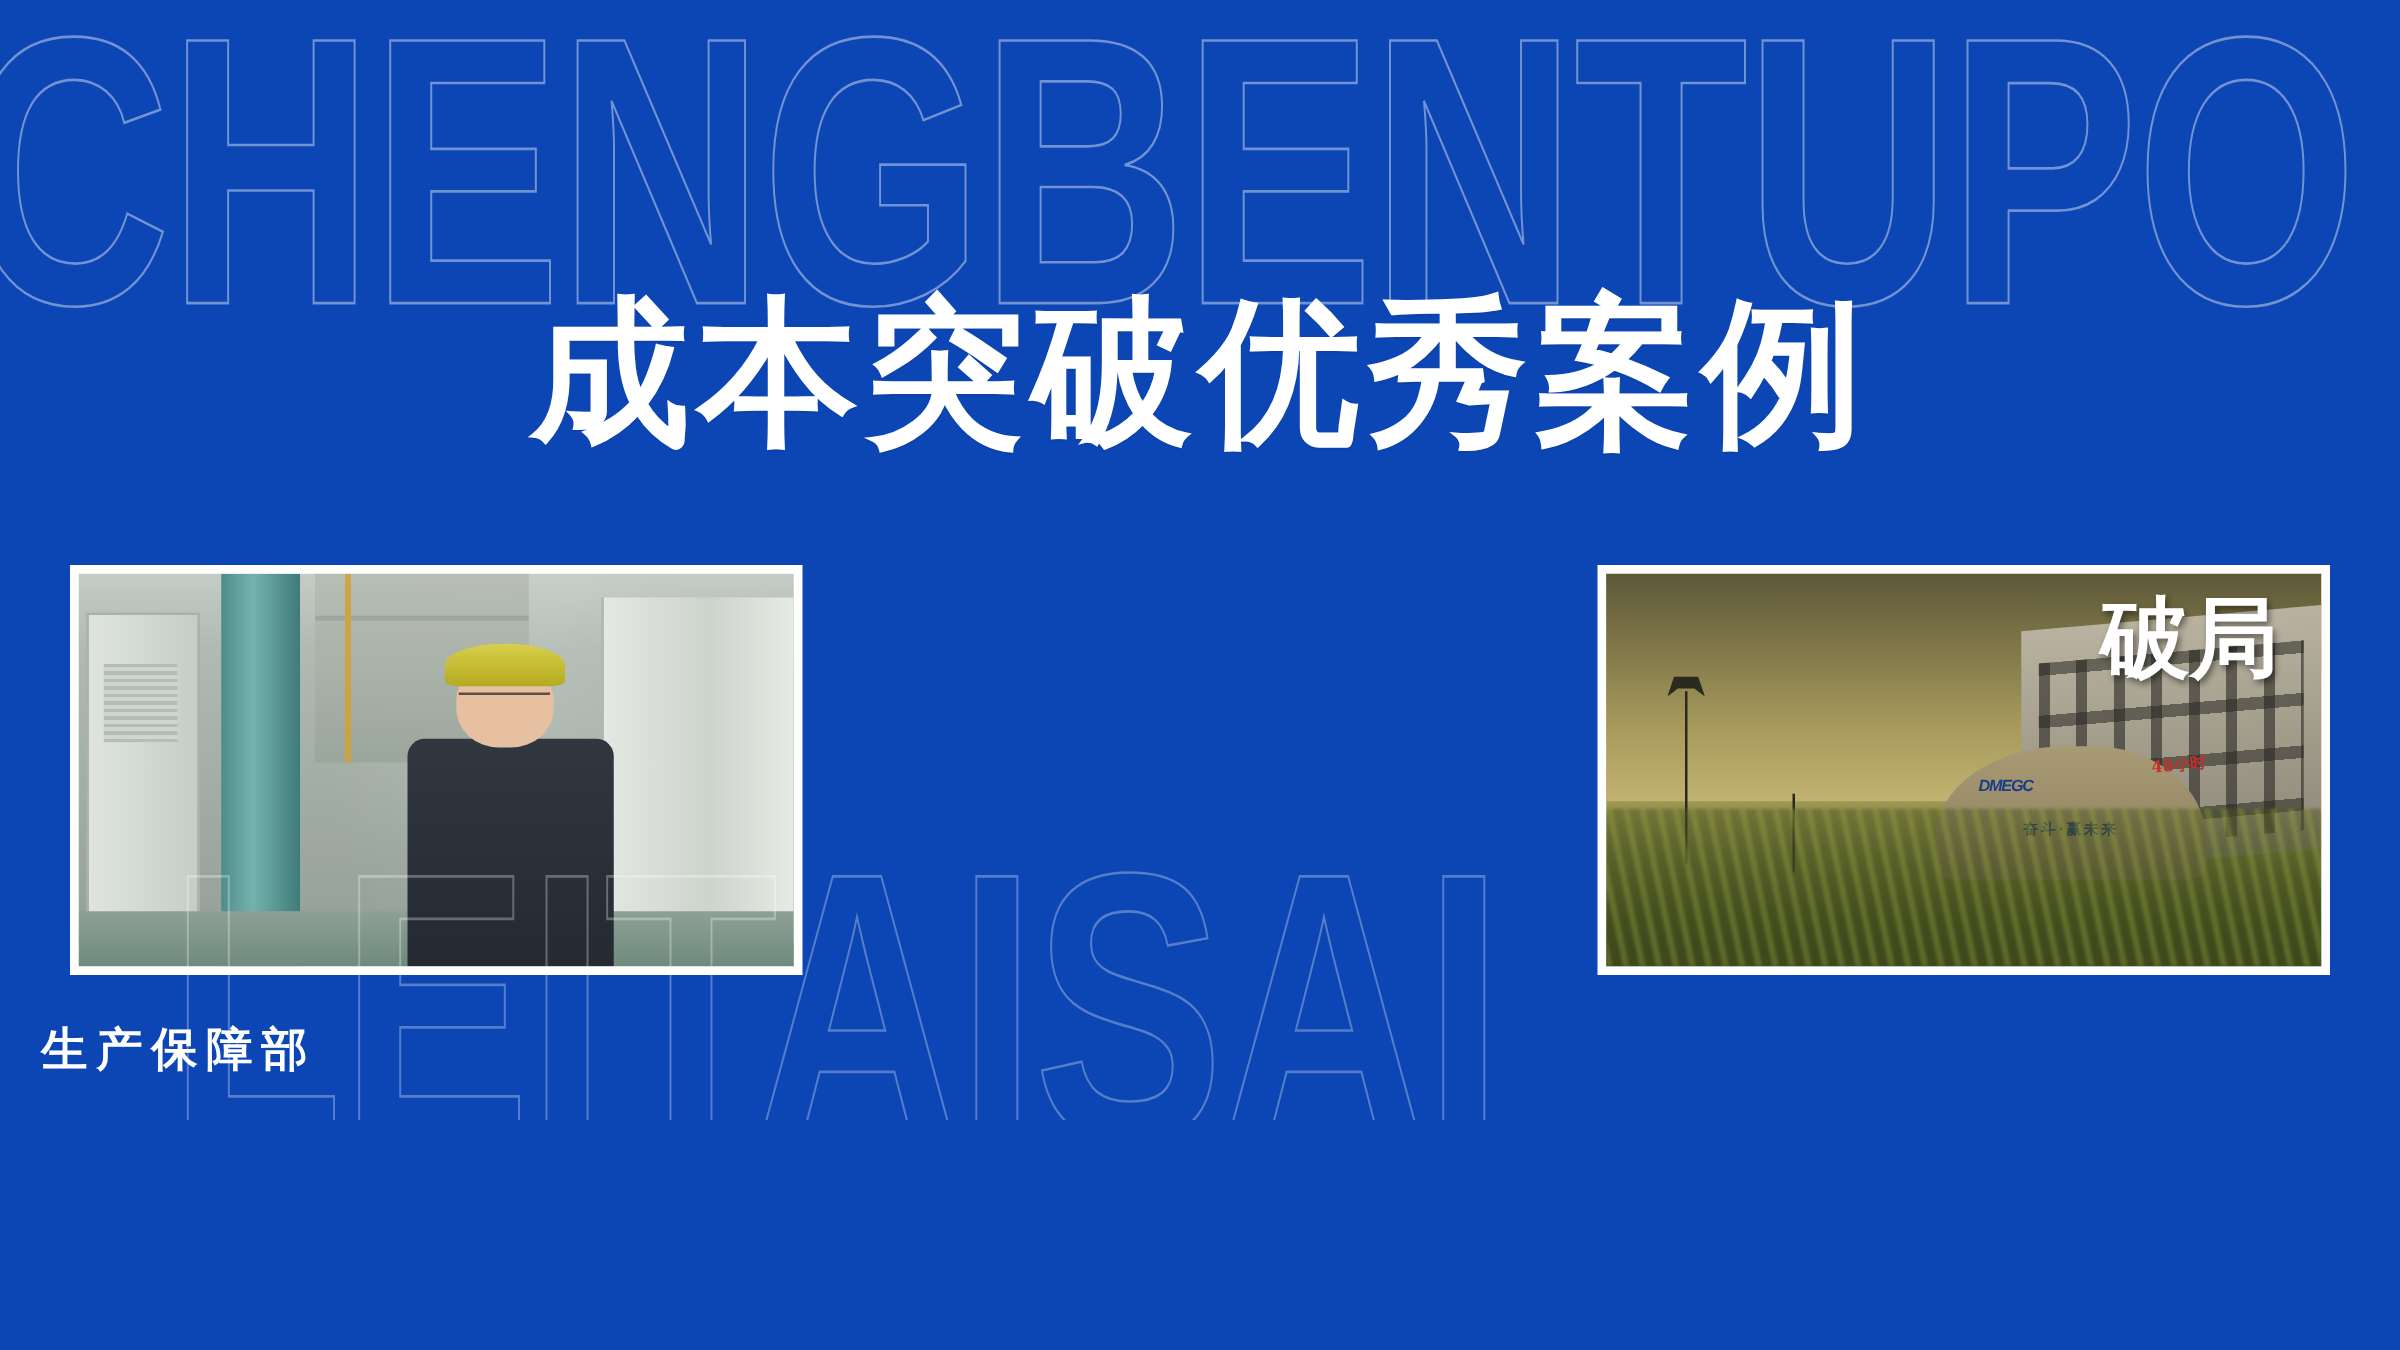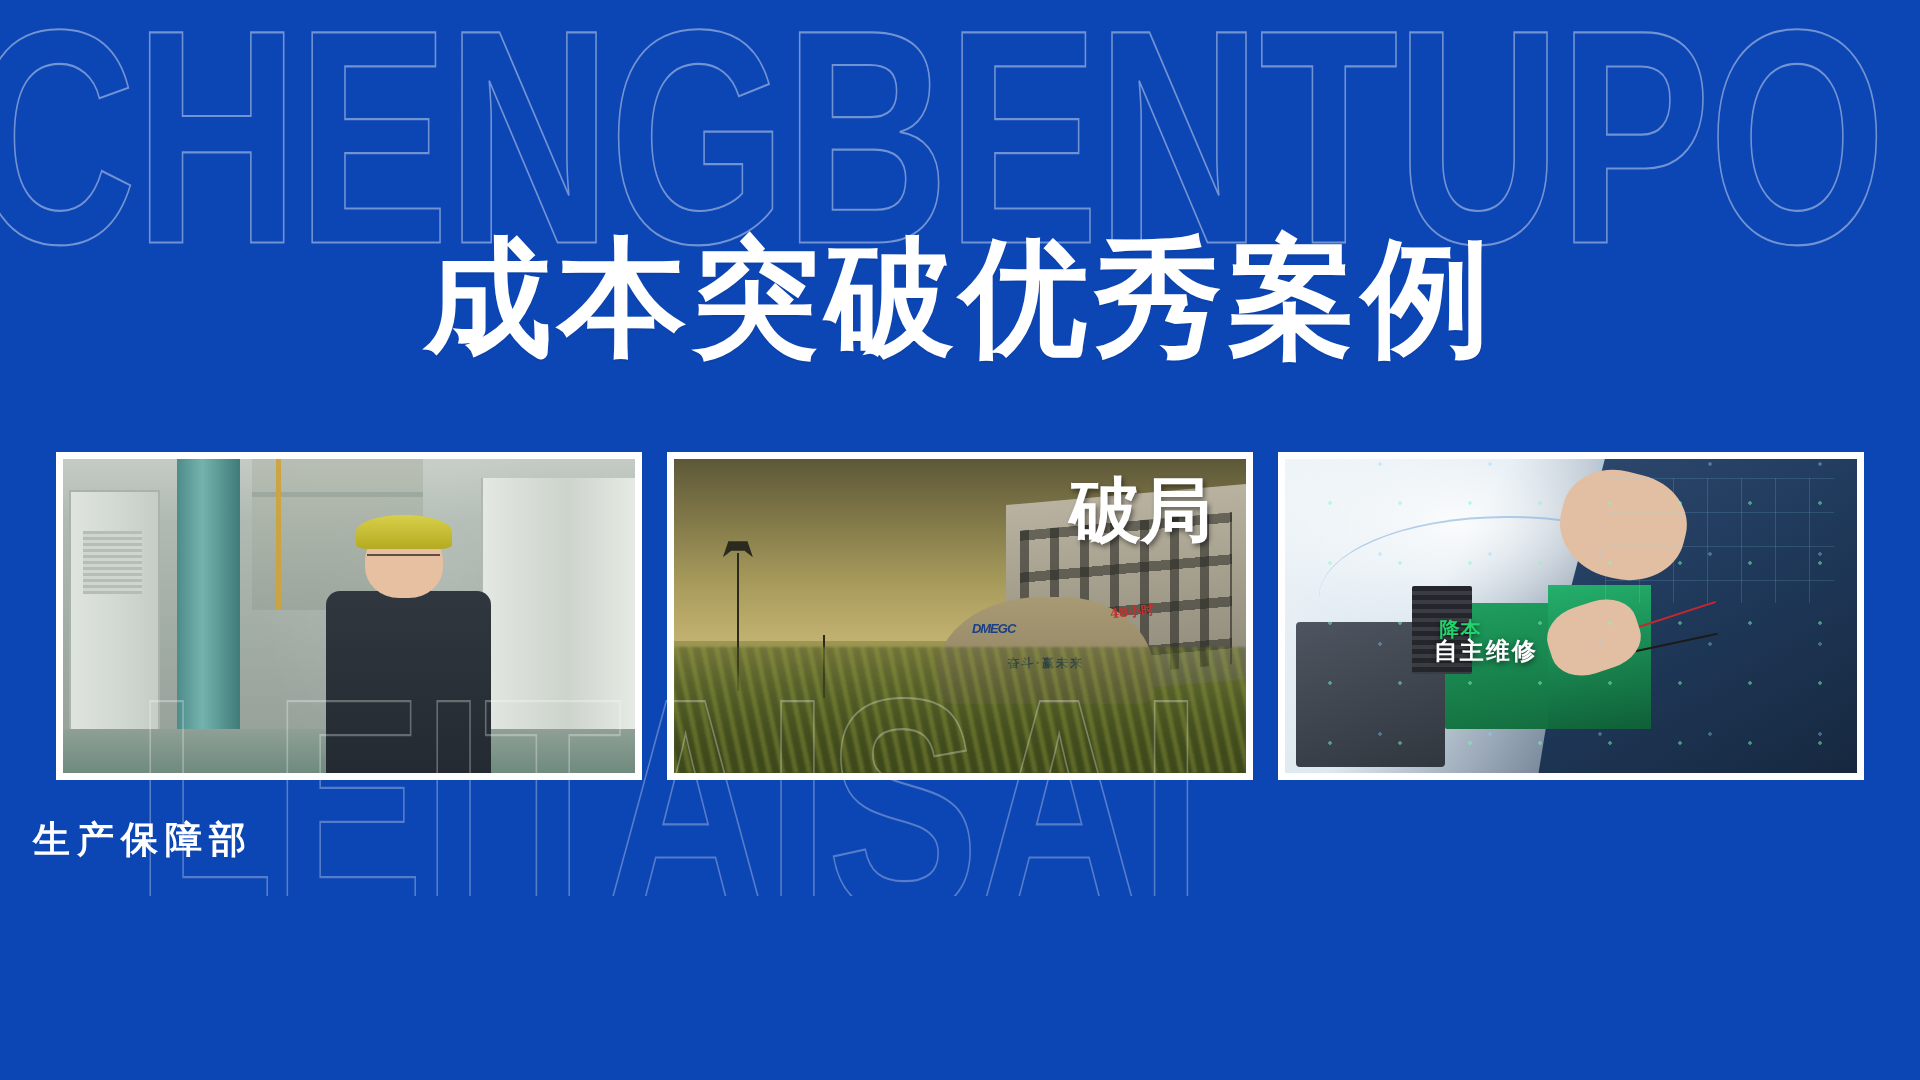--- a/index.html
+++ b/index.html
@@ -372,38 +372,20 @@
         <div class="stone">
           <div class="logo">DMEGC</div>
           <div class="motto">奋斗·赢未来</div>
         </div>
         <div class="grass"></div>
         <div class="calli">破局</div>
         <div class="calli-sub">48小时</div>
       </div>
     </div>
 
-    <div class="photo-frame">
-      <div class="photo p3">
-        <div class="glow"></div>
-        <div class="arc"></div>
-        <div class="person"></div>
-        <div class="face"></div>
-        <div class="laptop"></div>
-        <div class="pcb"></div>
-        <div class="pcb2"></div>
-        <div class="probe-r"></div>
-        <div class="probe-k"></div>
-        <div class="hand"></div>
-        <div class="techlines"></div>
-        <div class="dots"></div>
-        <div class="label-green">降本</div>
-        <div class="label">自主维修</div>
-      </div>
-    </div>
 
   </div>
 
   <div id="dept">生产保障部</div>
 
   <div class="wm" id="wm-bottom">LEITAISAI</div>
 
 </div>
 
 </body></html>

